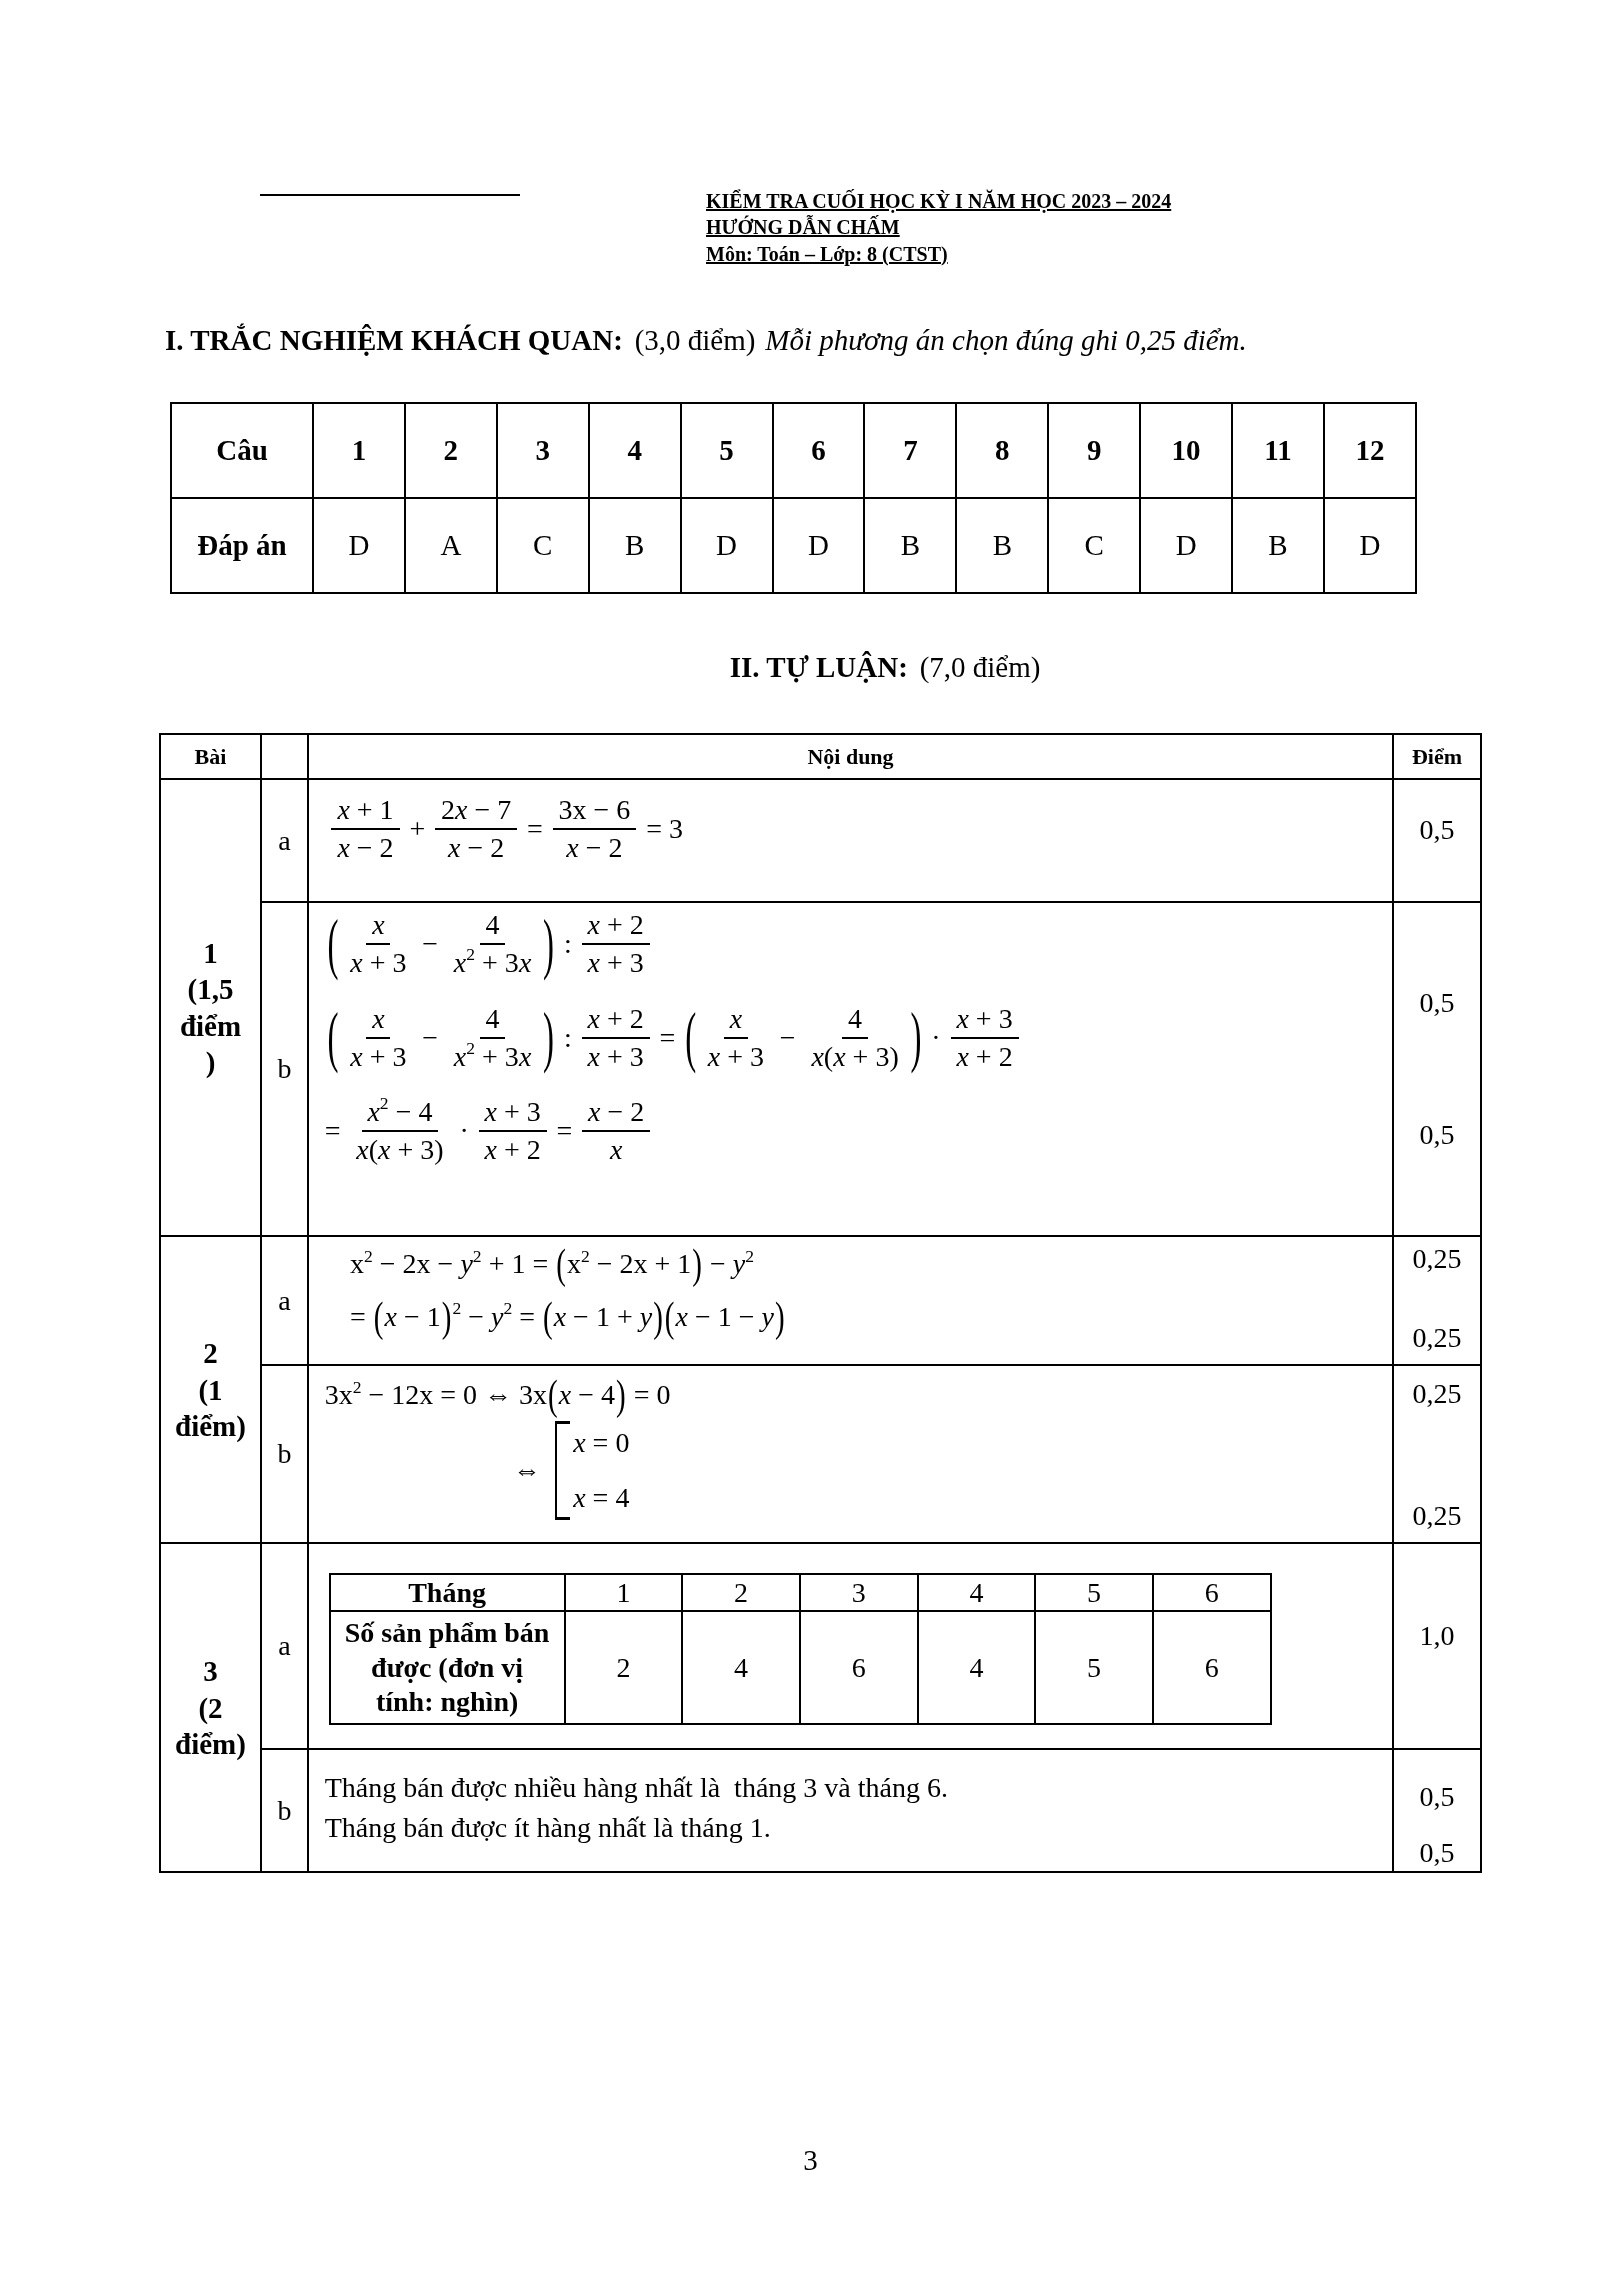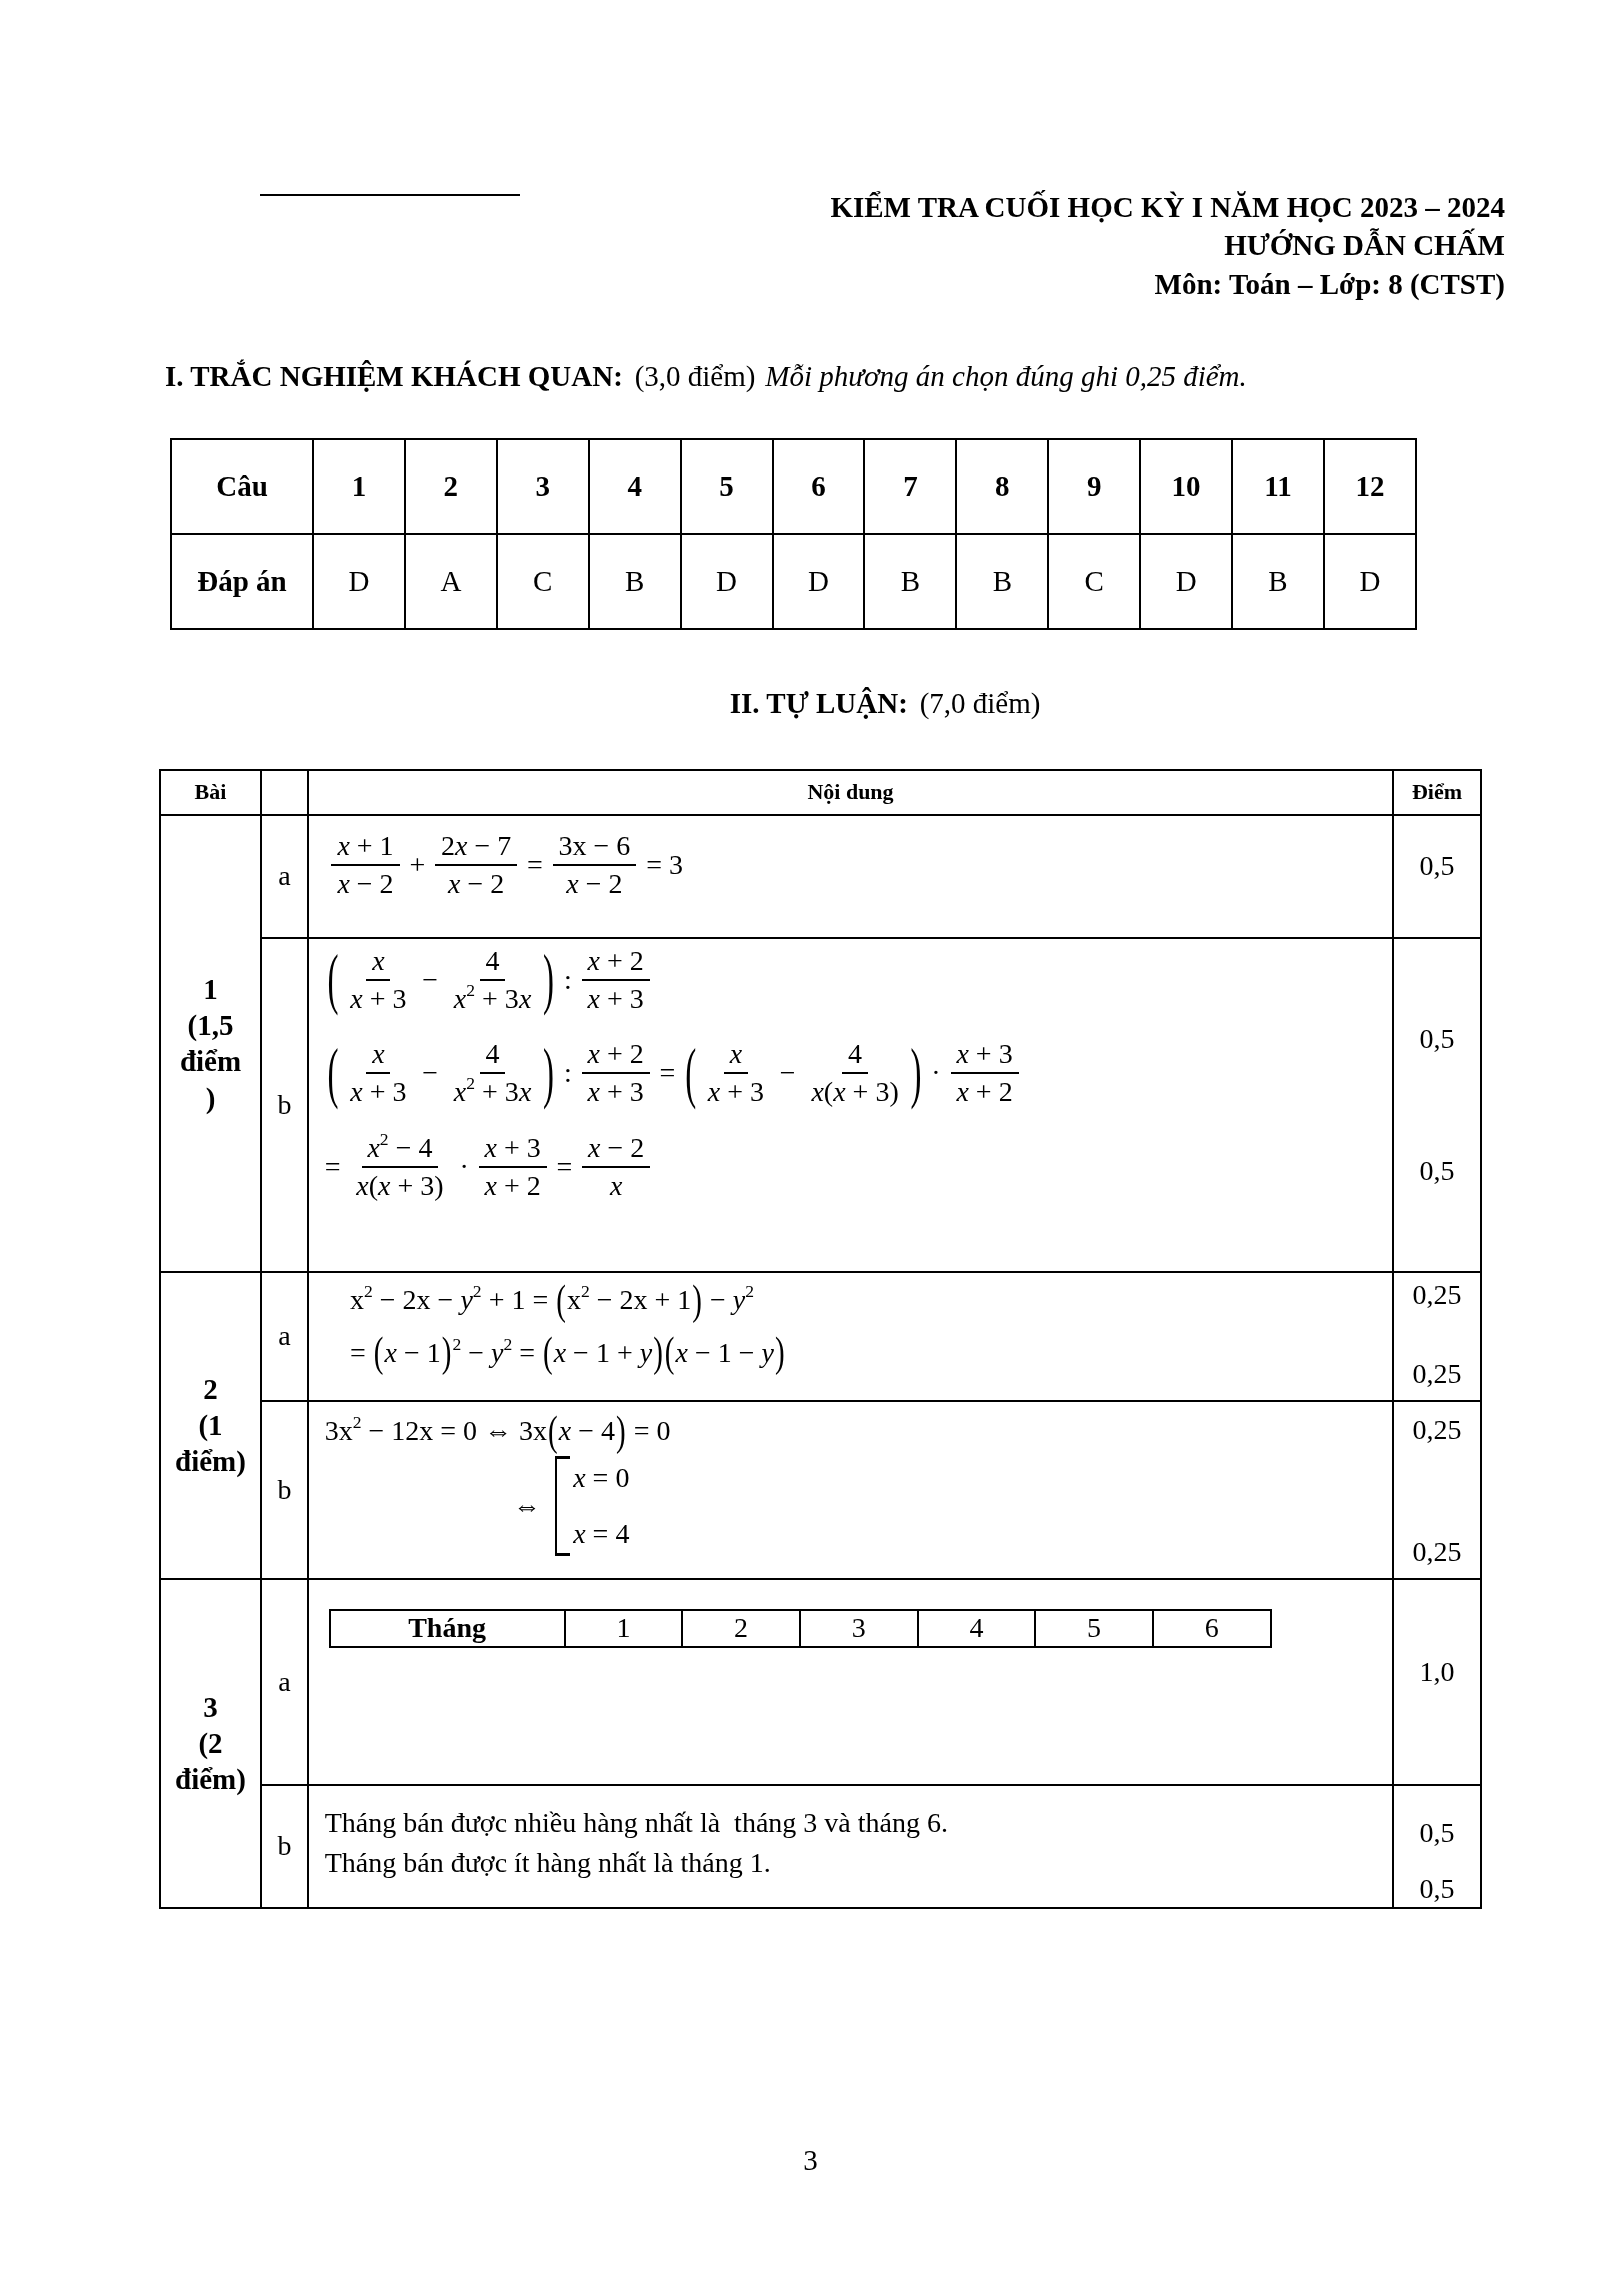--- a/index.html
+++ b/index.html
@@ -4,21 +4,21 @@
 <style>
   * { margin:0; padding:0; box-sizing:border-box; }
   body { background:#888; }
   .page { width:1621px; height:2293px; background:#ffffff; color:#000;
           font-family:"Liberation Serif","DejaVu Serif",serif; position:relative; overflow:hidden; margin:0 auto; }
 
   
   .hdr { display:flex; justify-content:space-between; padding:188px 116px 0 157px; }
   .hdr-left { width:466px; text-align:center; font-weight:bold; font-size:29px; }
   .hdr-underline { width:260px; border-top:2.9px solid #000; margin:5.9px auto 0; }
-  .hdr-right { width:799px; text-align:right; font-weight:bold; font-size:29px; line-height:1.32; }
+  .hdr-right { width:799px; text-align:left; font-weight:bold; font-size:20px; line-height:1.32;text-decoration:underline; }
 
   
   .s-head { margin:57px 0 0 165px; font-size:29px; }
   .s-head .b { font-weight:bold; margin-right:11.8px; }
   .s-head .n { margin-right:9.8px; }
   .s-head .i { font-style:italic; }
 
   
   .mct { margin:45px 0 0 170px; width:1247px; border-collapse:collapse; table-layout:fixed; font-size:29px; border:2.9px solid #000; }
   .mct td { border:2px solid #000; text-align:center; height:95px; font-weight:bold; }
@@ -254,20 +254,29 @@
         <tbody>
             <tr class="r1">
           <td class="sl">Tháng</td>
           <td>1</td>
           <td>2</td>
           <td>3</td>
           <td>4</td>
           <td>5</td>
           <td>6</td>
         </tr>
+        <tr class="r2">
+          <td class="sl sl2">Số sản phẩm bán được (đơn vị tính: nghìn)</td>
+          <td>2</td>
+          <td>4</td>
+          <td>6</td>
+          <td>4</td>
+          <td>5</td>
+          <td>6</td>
+        </tr>
       </tbody>
         </table>
     </div>
     <div class="c sc sc3a lastcol" style="grid-area:6/4/7/5;">
       <div>1,0</div>
     </div>
 
     <div class="c ltr lastrow" style="grid-area:7/2/8/3;">b</div>
     <div class="c pc pc3b lastrow" style="grid-area:7/3/8/4;">
       <div class="keepsp">Tháng bán được nhiều hàng nhất là  tháng 3 và tháng 6.</div>

